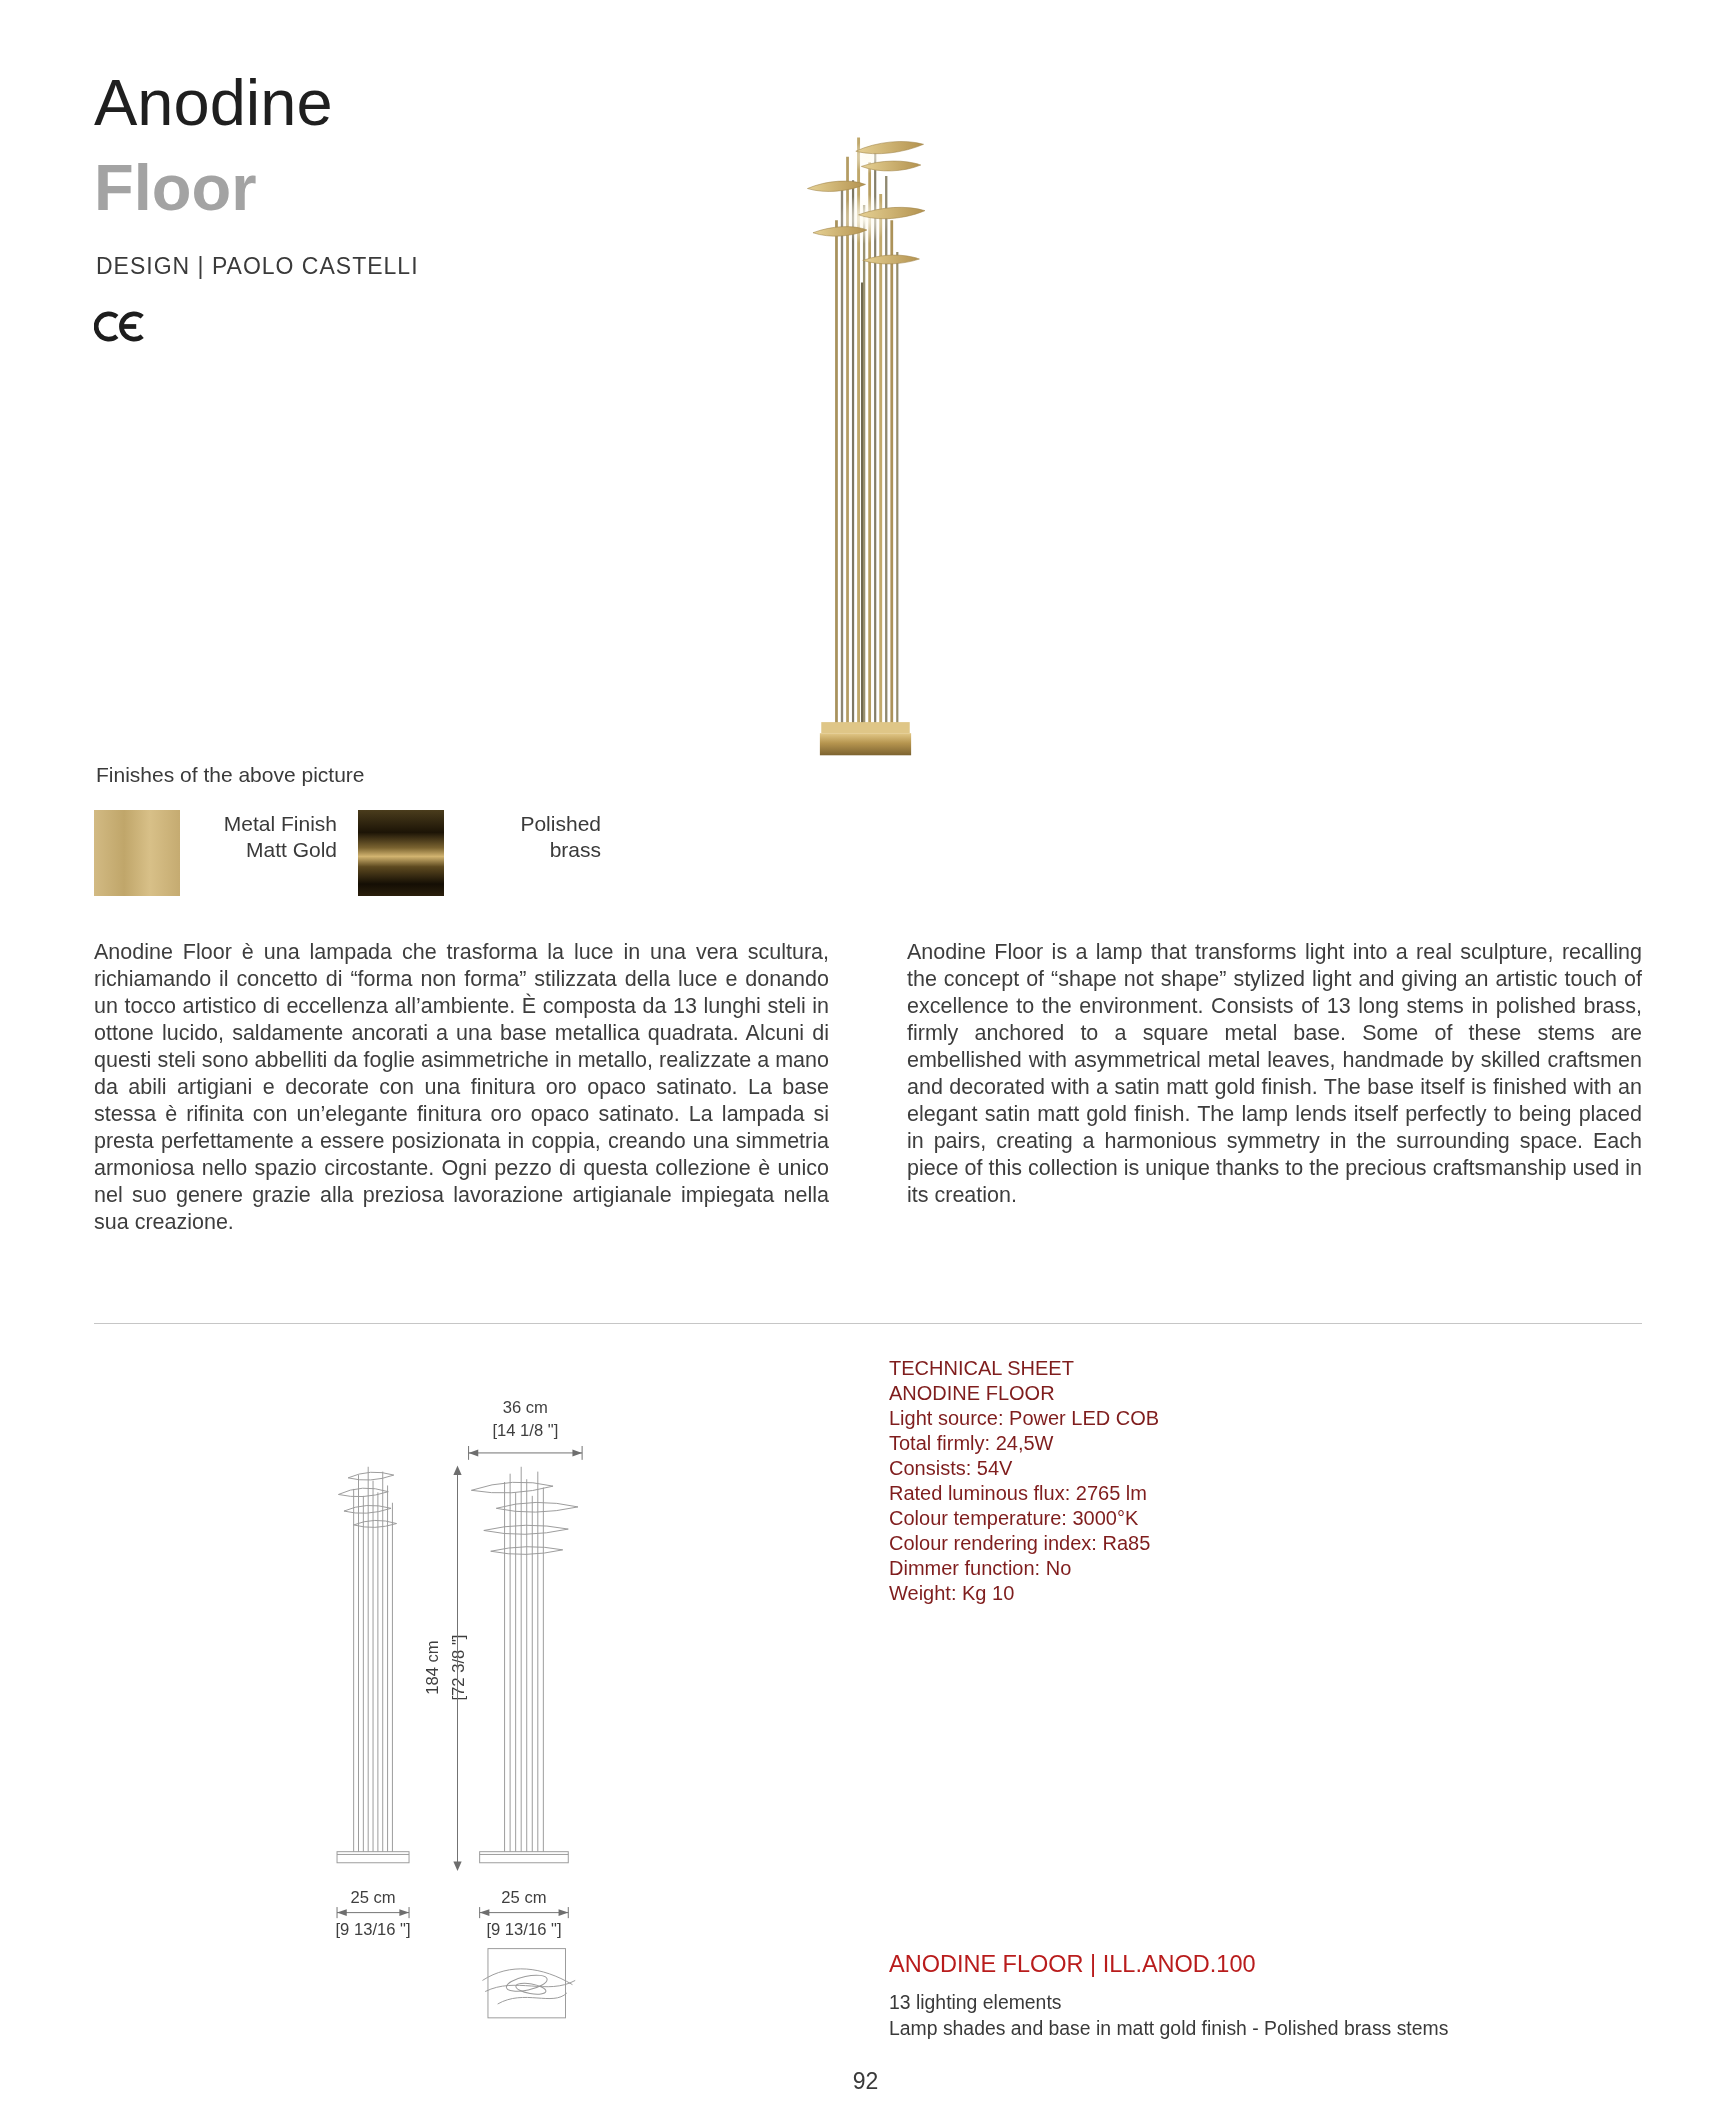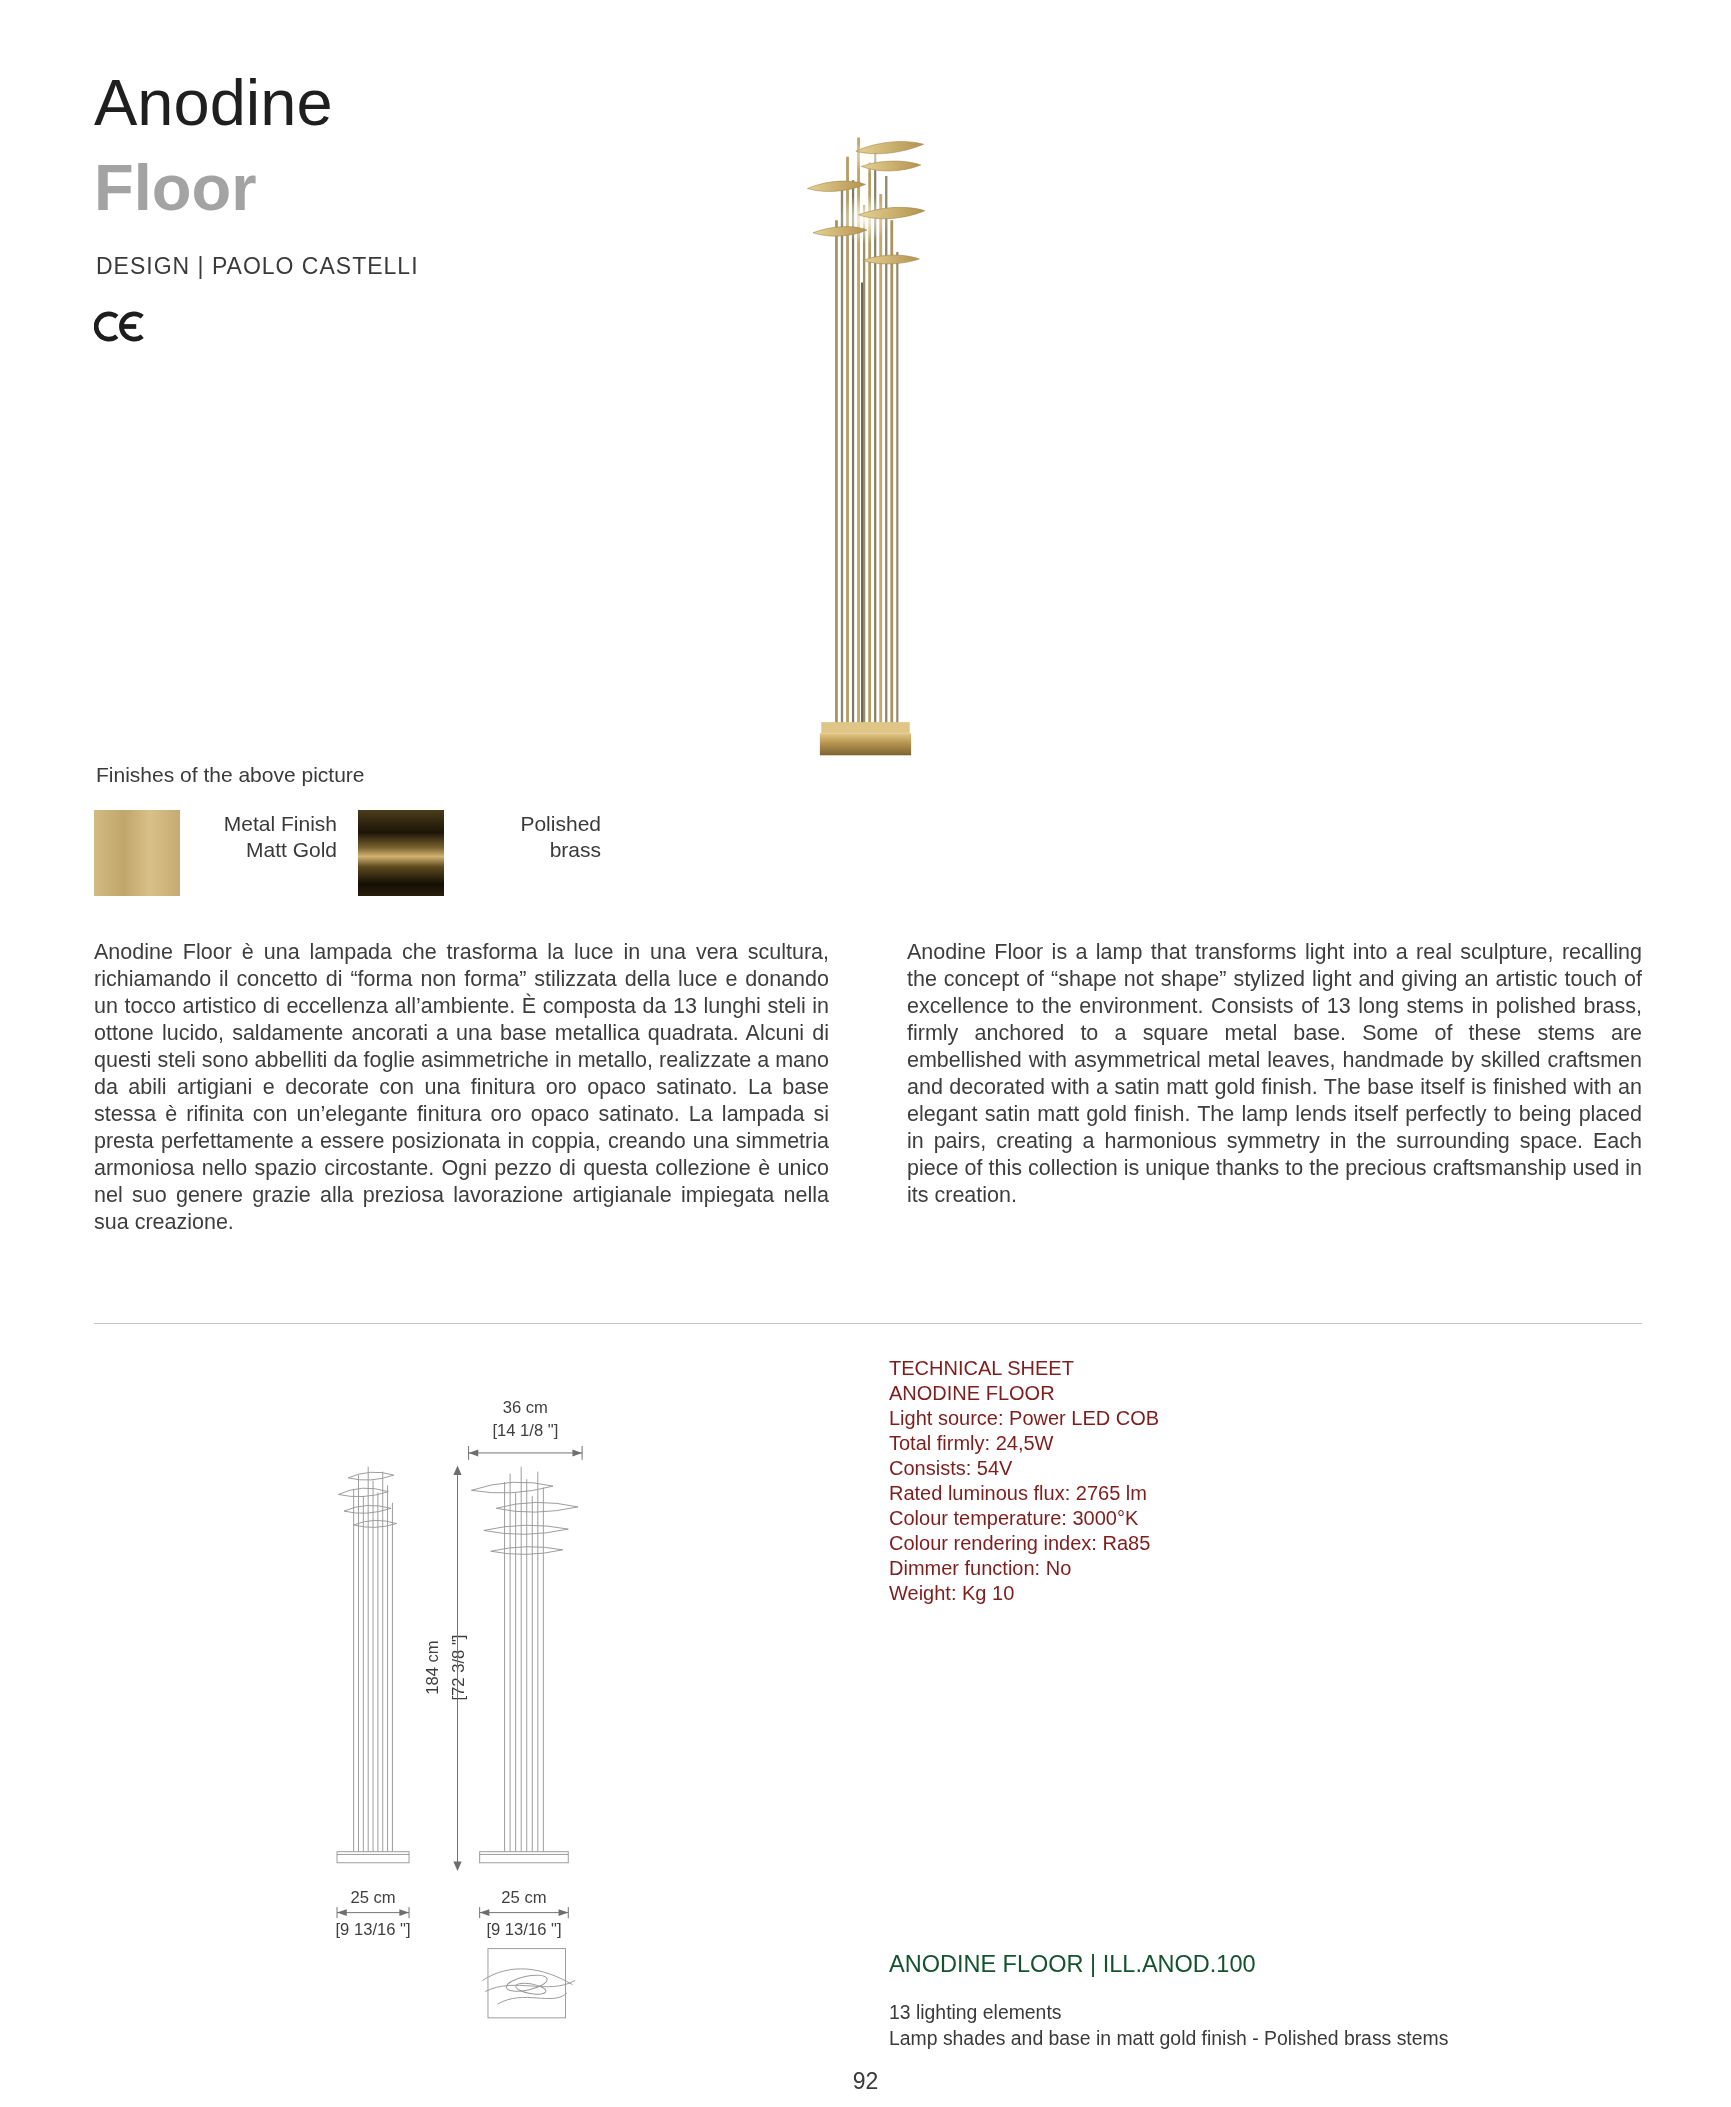--- a/index.html
+++ b/index.html
@@ -24,21 +24,21 @@
   .description .col{width:738px;font-size:21.5px;line-height:27px;text-align:justify;color:#3d3d3d;}
 
   .divider{position:absolute;left:94px;top:1323px;width:1548px;height:0.7px;background:#c6c6c6;}
 
   .tech-sheet{position:absolute;left:889px;top:1356px;font-size:20px;line-height:25px;color:#7f1d1d;}
 
   .drawings{position:absolute;left:222px;top:1392px;}
   .drawings text{font-family:"Liberation Sans",sans-serif;}
 
   .product-info{position:absolute;left:889px;top:1951px;}
-  .product-code{font-size:23.5px;color:#14532d;margin-bottom:21px;}
+  .product-code{font-size:23.5px;color:#b91c1c;margin-bottom:11px;}
   .product-detail{font-size:19.4px;line-height:26px;color:#3a3a3a;}
 
   .page-number{position:absolute;left:0;top:2068px;width:100%;text-align:center;font-size:23px;color:#3a3a3a;}
 </style>
 </head>
 <body>
 
 <div class="page">
 
   <div class="title">Anodine</div>

